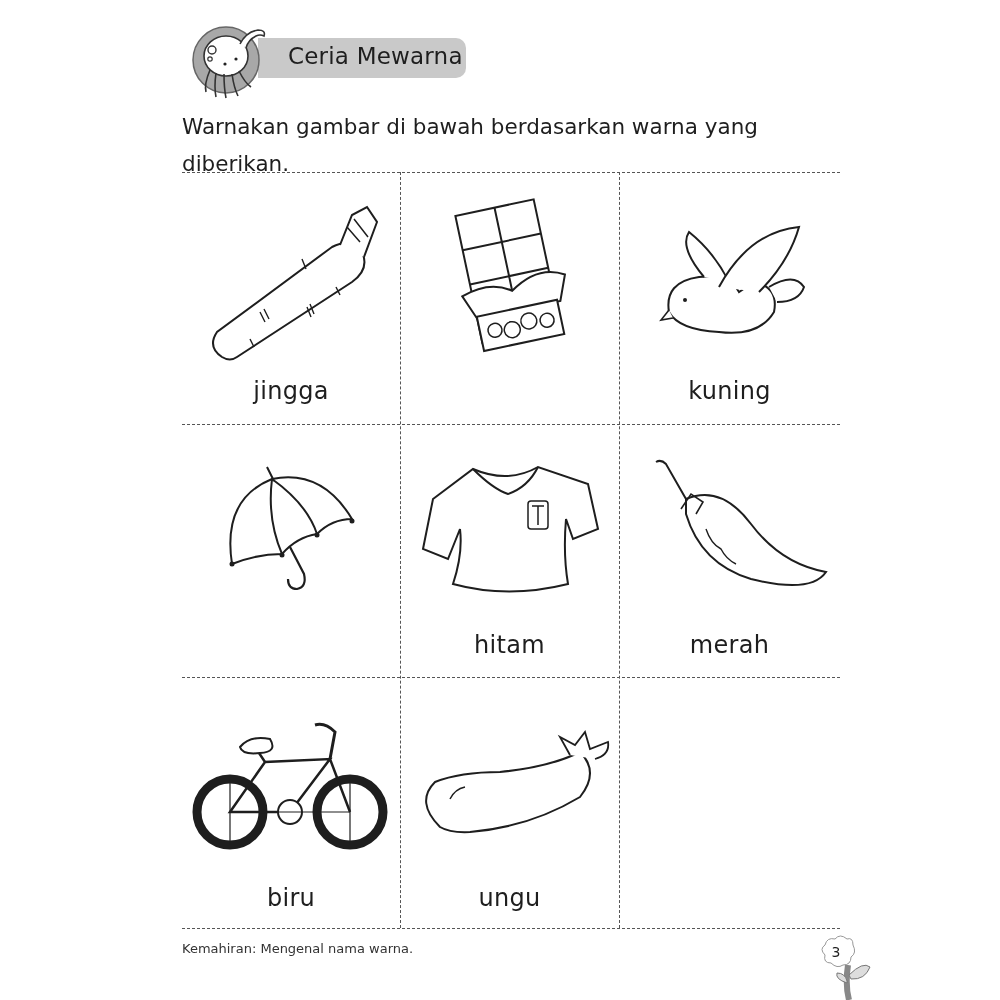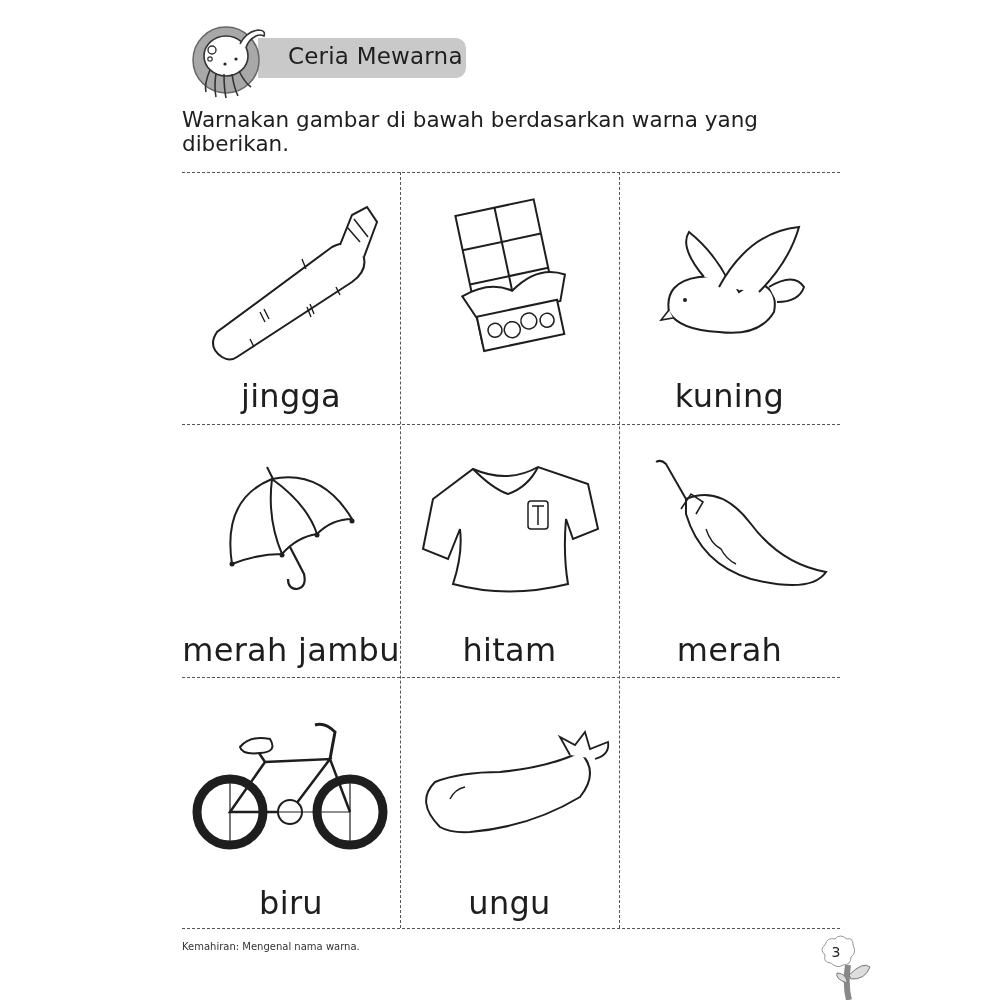--- a/index.html
+++ b/index.html
@@ -7,34 +7,34 @@
            font-family: "DejaVu Sans", "Liberation Sans", sans-serif; color: #1a1a1a; }
 
     .header { position: absolute; left: 188px; top: 24px; width: 290px; height: 78px; }
     .header-pill { position: absolute; left: 70px; top: 14px; width: 208px; height: 40px;
                    background: #c9c9c9; border-radius: 0 10px 10px 0; }
     .header-title { position: absolute; left: 100px; top: 19px; font-size: 23px; color: #1e1e1e;
                     letter-spacing: 0.2px; text-align: right; }
     .mascot { position: absolute; left: 0; top: 0; width: 84px; height: 84px; }
 
     .instruction { position: absolute; left: 182px; top: 108px; width: 640px;
-                   font-size: 21.5px; line-height: 24px; color: #1e1e1e; }
+                   font-size: 21.5px; line-height: 37px; color: #1e1e1e; }
 
     .grid { position: absolute; left: 182px; top: 172px; width: 658px; height: 756px; }
     .hline { position: absolute; left: 0; width: 658px; height: 0;
              border-top: 1.6px dashed #555; }
     .vline { position: absolute; top: 0; height: 756px; width: 0;
              border-left: 1.6px dashed #555; }
 
     .cell { position: absolute; }
     .cell svg { position: absolute; }
     .cell-label { position: absolute; left: 0; right: 0; text-align: center;
-                  font-size: 32px; color: #1e1e1e; letter-spacing: 0.3px; }
+                  font-size: 24px; color: #1e1e1e; letter-spacing: 0.3px; }
 
-    .footer-note { position: absolute; left: 182px; top: 941px; font-size: 10px; color: #333; }
+    .footer-note { position: absolute; left: 182px; top: 941px; font-size: 13px; color: #333; }
     .page-flower { position: absolute; left: 815px; top: 935px; width: 60px; height: 65px; }
     .page-number { position: absolute; left: 826px; top: 944px; width: 20px; text-align: center;
                    font-size: 14px; color: #222; }
   </style>
 </head>
 <body>
 
 <div class="header">
   <div class="header-pill"></div>
   <span class="header-title">Ceria Mewarna</span>
@@ -100,21 +100,20 @@
   <div class="cell" style="left:0;top:252px;width:218px;height:253px">
     <svg style="left:40px;top:35px" width="140" height="135" viewBox="0 0 140 135">
       <path d="M10 105 Q0 40 50 20 Q100 10 130 60 Q110 60 95 75 Q75 78 60 95 Q35 95 10 105 Z" fill="#fff" stroke="#1e1e1e" stroke-width="2"></path>
       <path d="M45 8 L52 22 M50 20 Q45 60 60 95 M50 20 Q85 45 95 75" fill="none" stroke="#1e1e1e" stroke-width="2"></path>
       <path d="M68 88 L82 115 Q85 128 75 130 Q66 130 66 120" fill="none" stroke="#1e1e1e" stroke-width="2.2"></path>
       <circle cx="10" cy="105" r="2.5" fill="#1e1e1e"></circle>
         <circle cx="60" cy="96" r="2.5" fill="#1e1e1e"></circle>
       <circle cx="95" cy="76" r="2.5" fill="#1e1e1e"></circle>
         <circle cx="130" cy="62" r="2.5" fill="#1e1e1e"></circle>
     </svg>
-    <span class="cell-label" style="top:207px">merah jambu</span>
   </div>
 
   <div class="cell" style="left:218px;top:252px;width:219px;height:253px">
     <svg style="left:18px;top:35px" width="190" height="140" viewBox="0 0 190 140">
       <path d="M55 10 Q90 25 120 8 L170 25 L180 70 L155 80 L148 60 Q145 95 150 125 Q90 140 35 125 Q45 95 42 70 L30 100 L5 90 L15 40 Z" fill="#fff" stroke="#1e1e1e" stroke-width="2"></path>
       <path d="M55 10 Q75 30 90 35 Q110 28 120 8" fill="none" stroke="#1e1e1e" stroke-width="2"></path>
       <rect x="110" y="42" width="20" height="28" rx="3" fill="#fff" stroke="#1e1e1e" stroke-width="1.5"></rect>
       <path d="M114 47 H126 M120 47 V66" stroke="#1e1e1e" stroke-width="1.5"></path>
     </svg>
     <span class="cell-label" style="top:207px">hitam</span>

